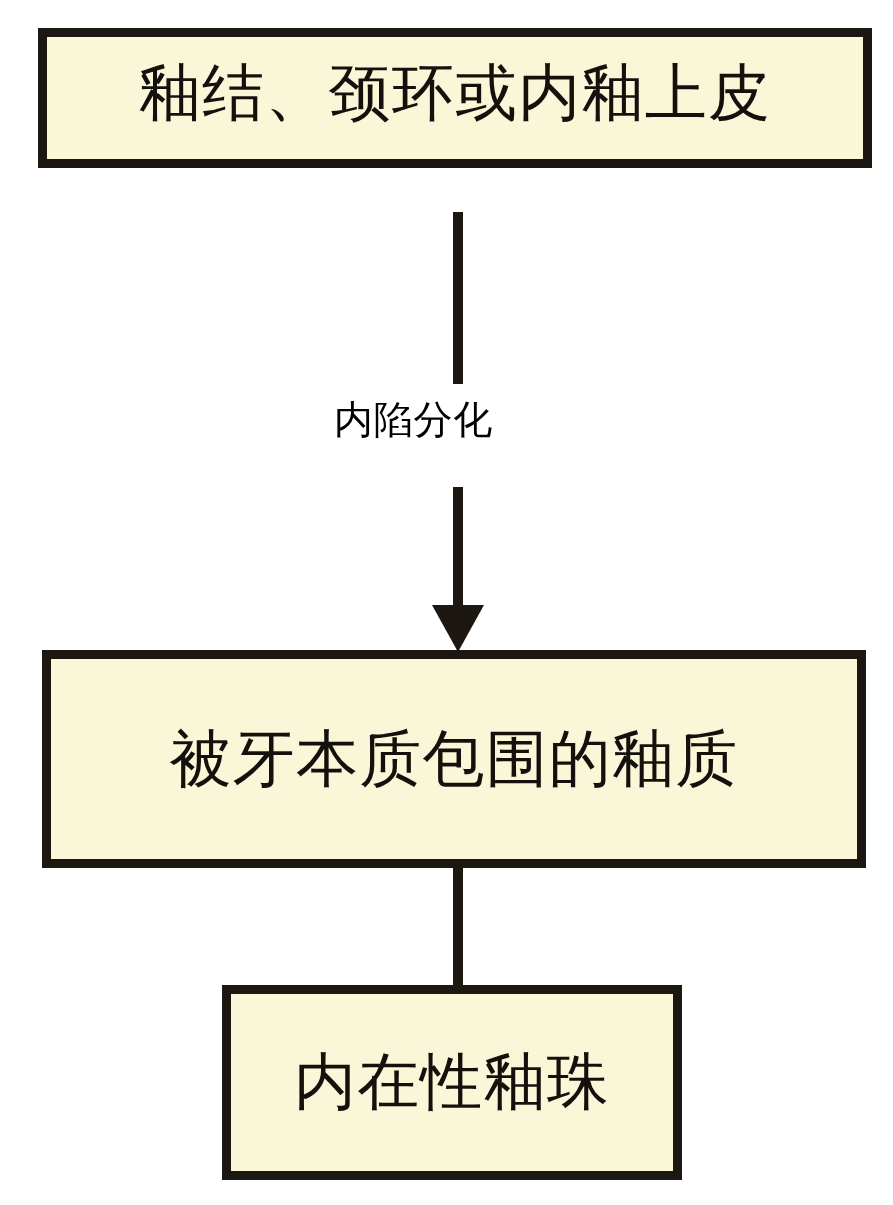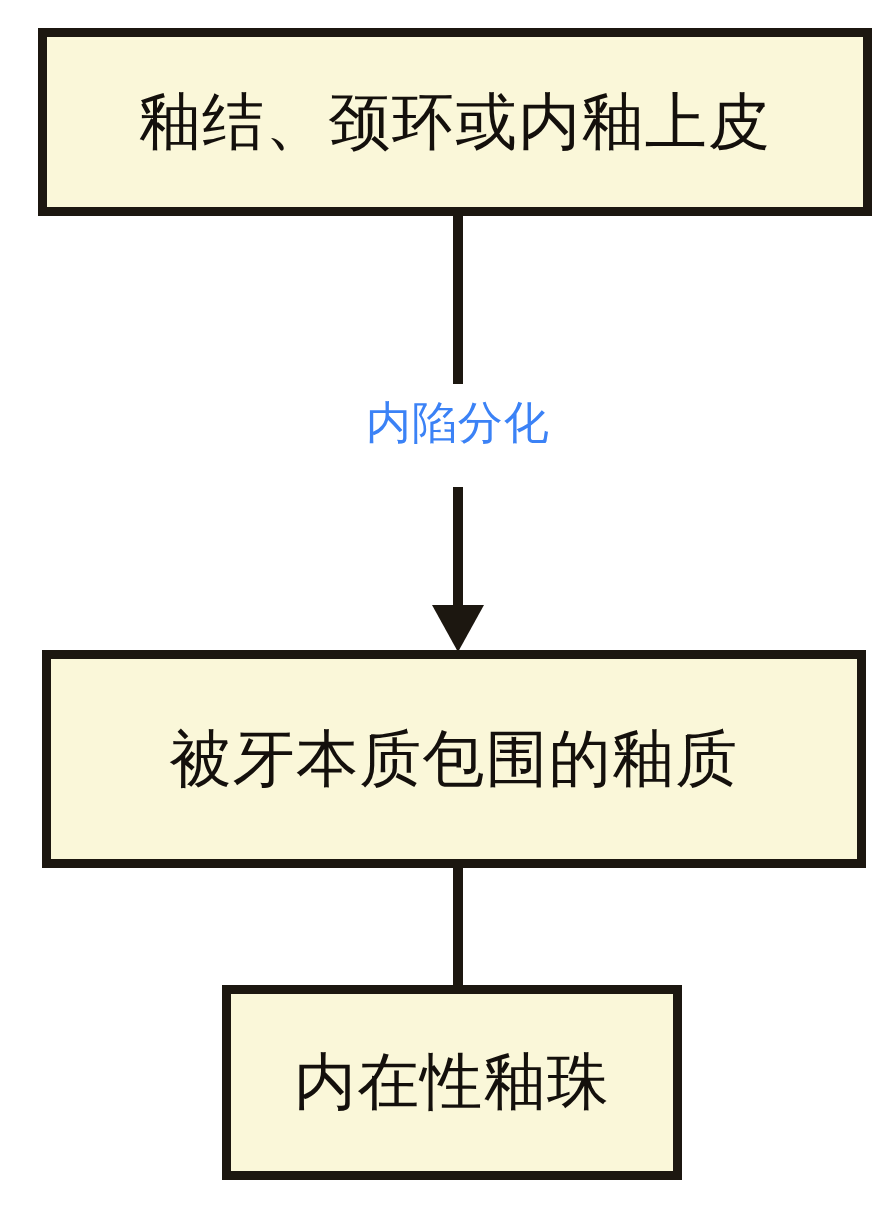--- a/index.html
+++ b/index.html
@@ -33,21 +33,22 @@
     display: block;
     line-height: 1.1;
     letter-spacing: 0.02em;
     white-space: nowrap;
   }
 
   #node-1 {
     left: 38px;
     top: 28px;
     width: 834px;
-    height: 188px;
+    height: 140px;
+    font-family: Liberation Mono, monospace;
   }
   #node-1 .label { font-size: 62px; }
 
   #node-2 {
     left: 42px;
     top: 650px;
     width: 824px;
     height: 218px;
   }
   #node-2 .label { font-size: 62px; }
@@ -96,29 +97,28 @@
     z-index: 2;
   }
   #edge-1-arrow {
     left: 432px;
     top: 605px;
   }
 
   
   .edge-label {
     position: absolute;
-    color: #3b82f6;
-    font-size: 45px;
+    color: #000000;
+    font-size: 39px;
     line-height: 1;
     white-space: nowrap;
     letter-spacing: 0.02em;
     background: #ffffff;
     padding: 4px 6px;
     z-index: 4;
-    margin-left: 32px;
   }
   #edge-1-label {
     left: 328px;
     top: 396px;
   }
 </style>
 </head>
 <body>
 
 <div id="canvas">

